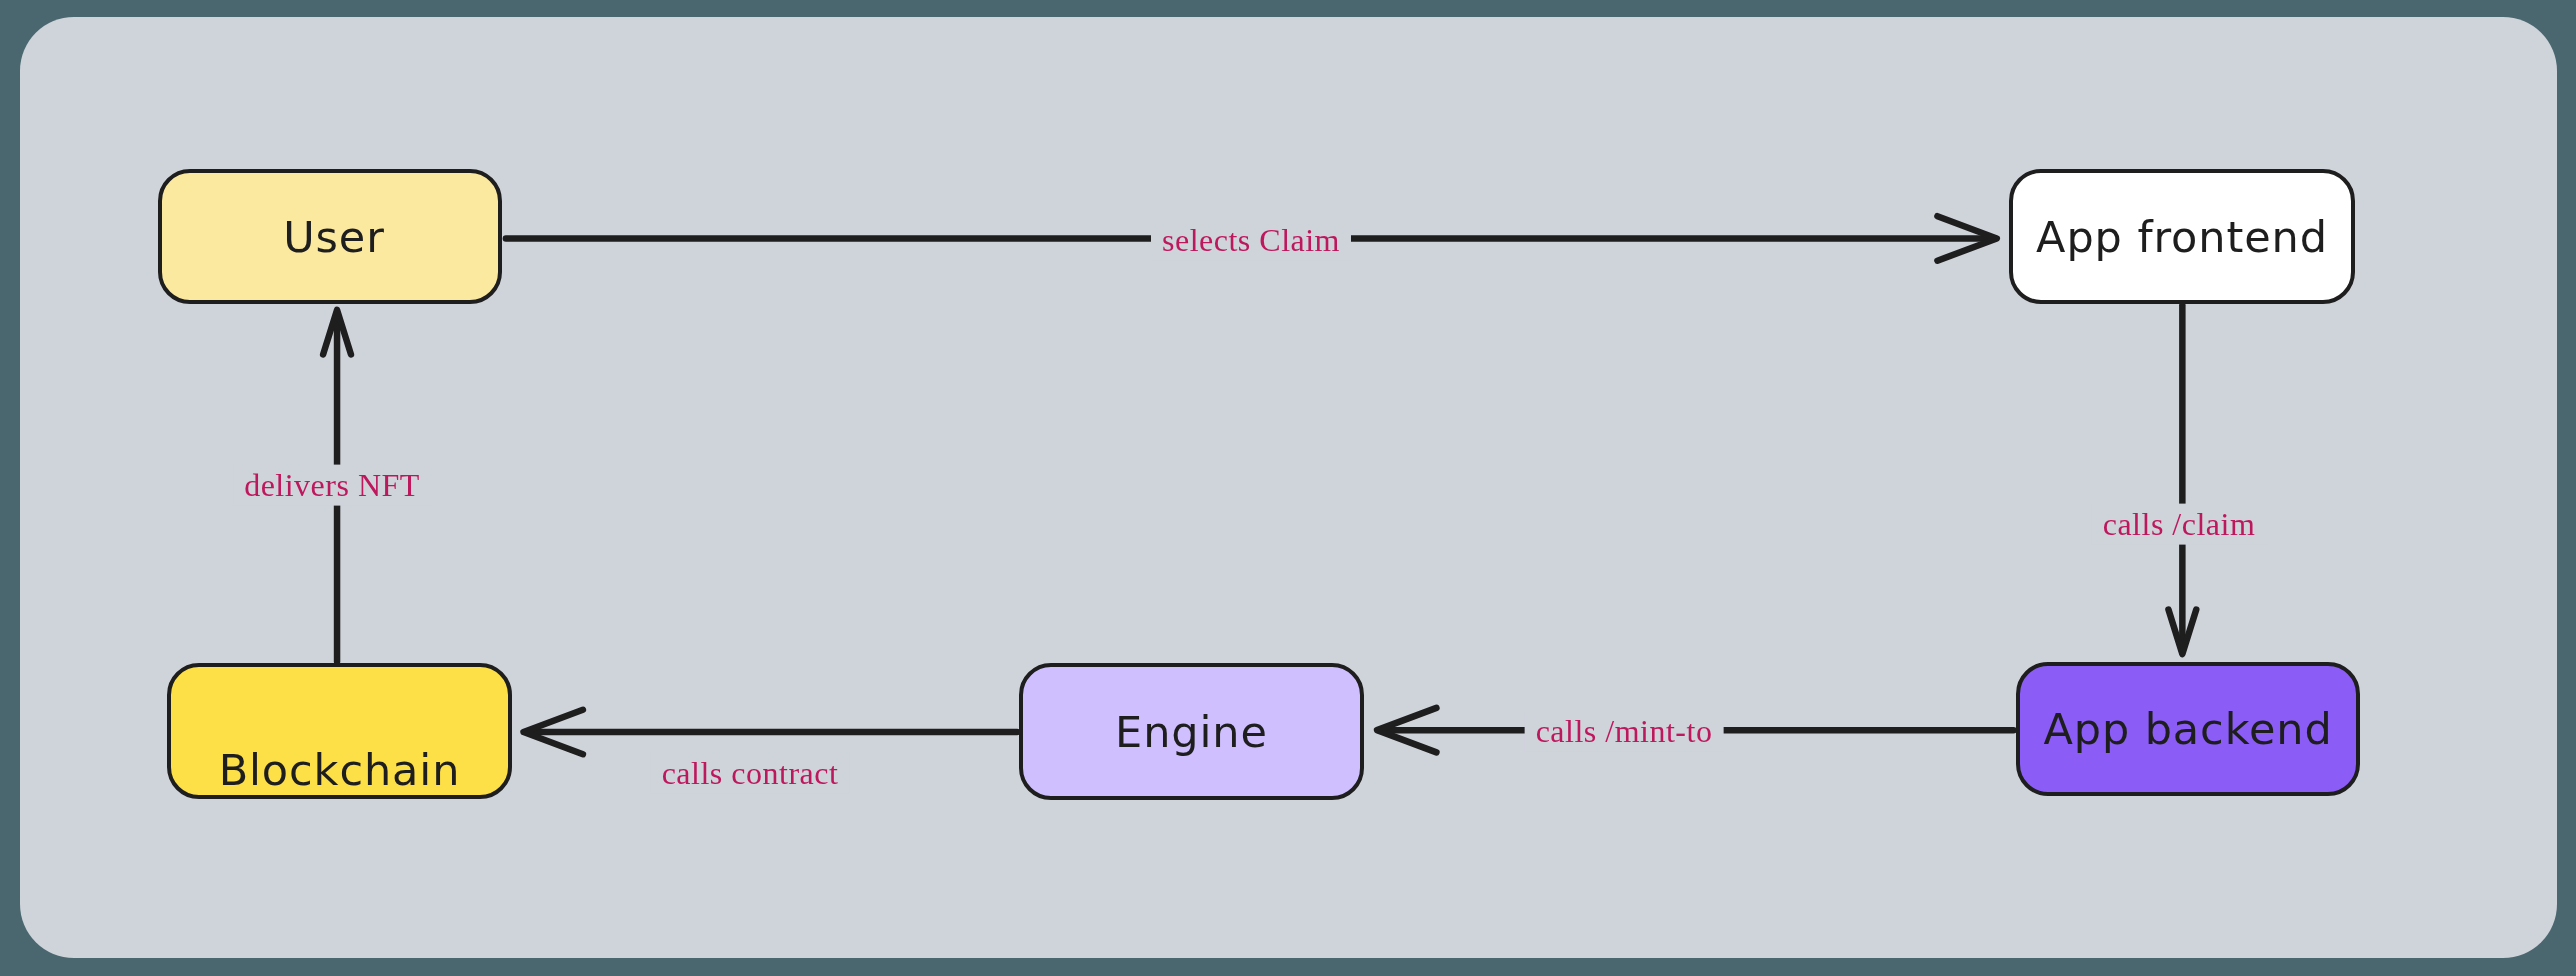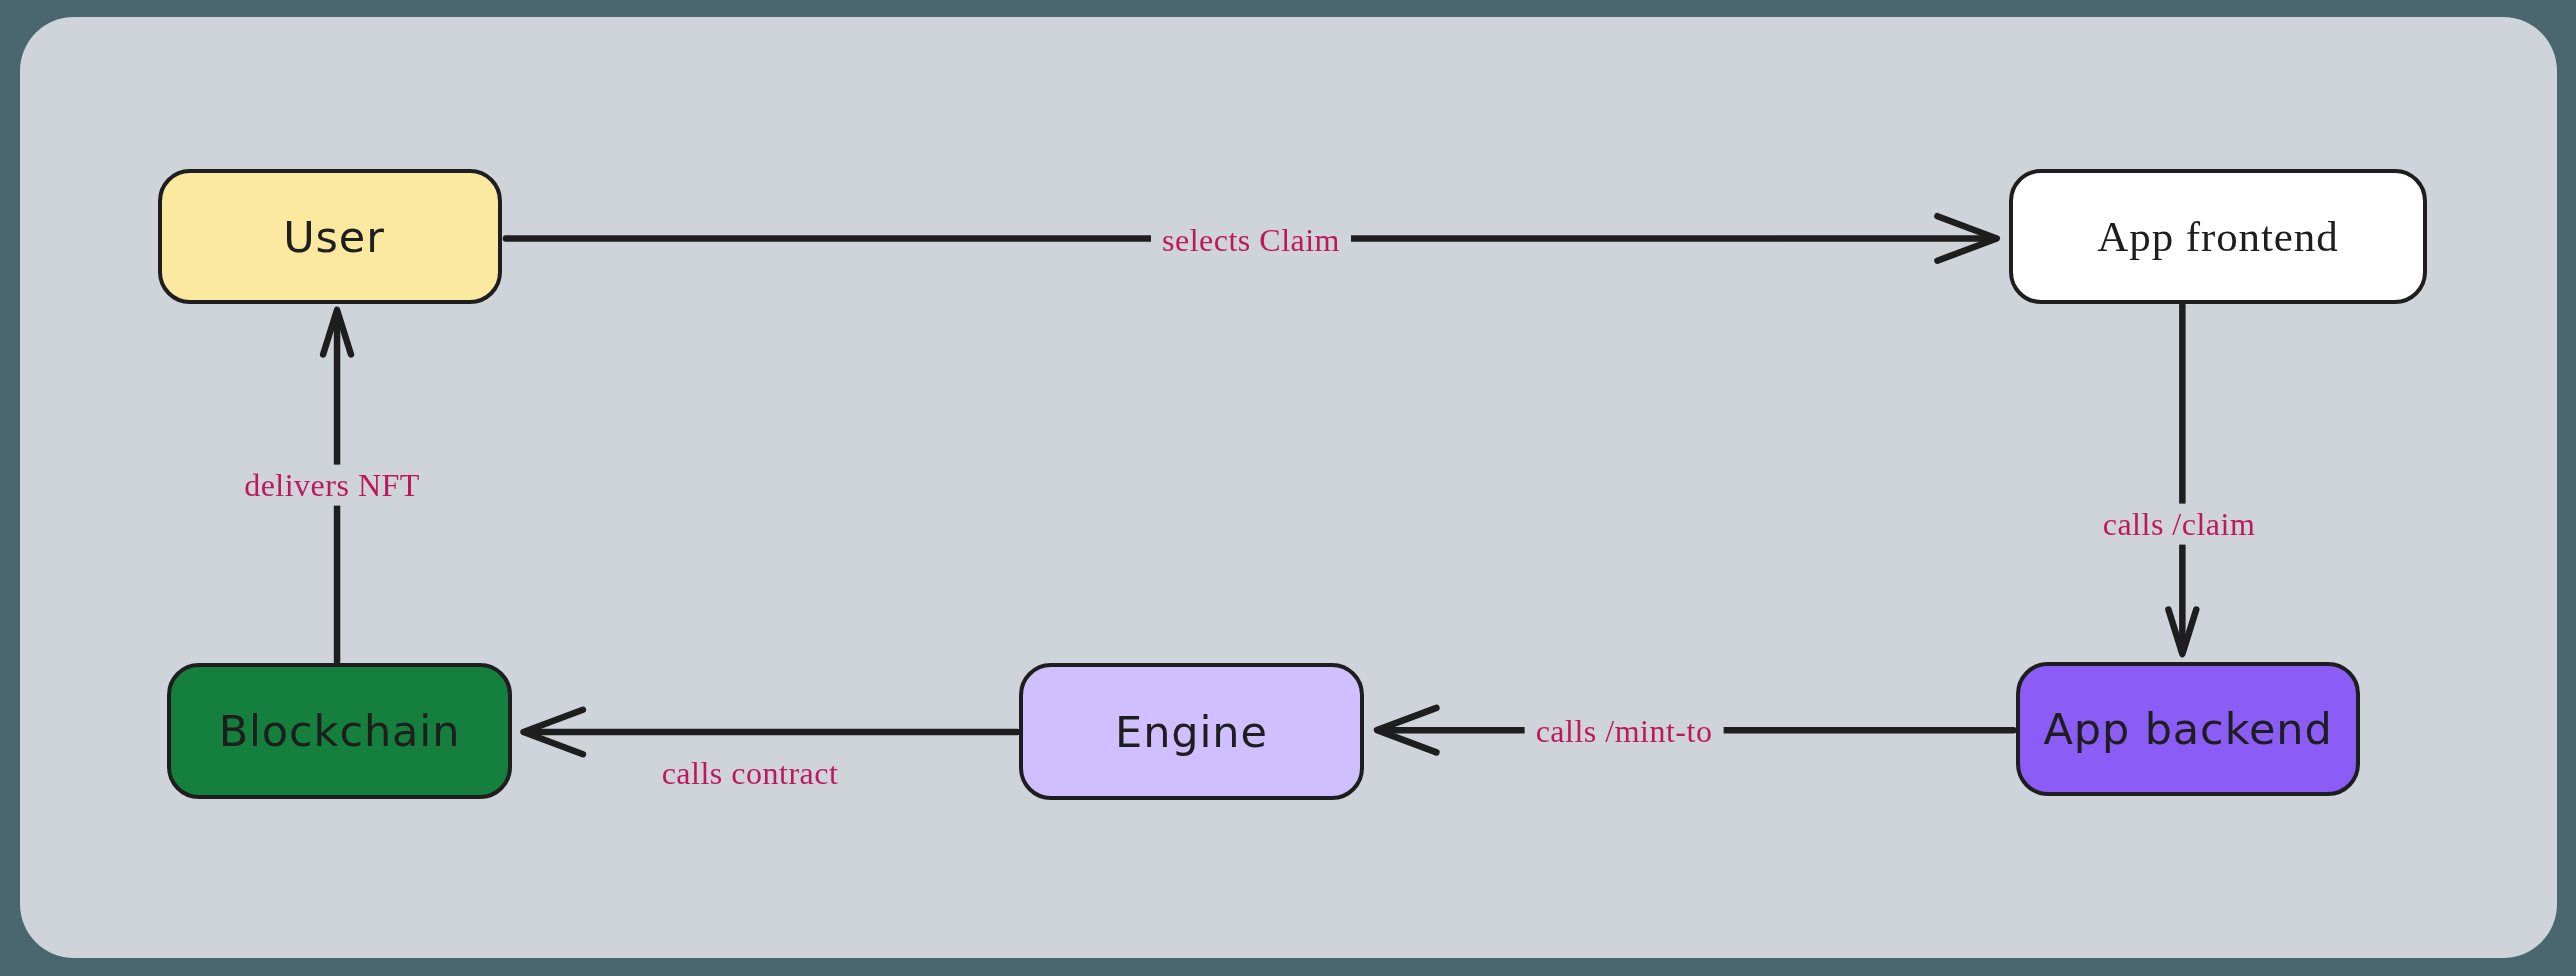--- a/index.html
+++ b/index.html
@@ -41,21 +41,21 @@
     display: flex;
     align-items: center;
     justify-content: center;
     font-size: 43px;
     color: #1e1e1e;
     letter-spacing: 0.9px;
     white-space: nowrap;
     background: #ffffff;
   }
   .node-user       { left: 158px;  top: 169px; width: 344px; height: 135px; }
-  .node-frontend   { left: 2009px; top: 169px; width: 418px; height: 135px; font-family: Liberation Serif, serif; }
+  .node-frontend   { left: 2009px; top: 169px; width: 346px; height: 135px; }
   .node-backend    { left: 2016px; top: 662px; width: 344px; height: 134px; }
   .node-engine     { left: 1019px; top: 663px; width: 345px; height: 137px; }
   .node-blockchain { left: 167px;  top: 663px; width: 345px; height: 136px; }
   .edge-label {
     position: absolute;
     transform: translate(-50%, -50%);
     background: #CFD3DA;
     padding: 1.9px 11px;
     font-size: 32px;
     color: #be185d;
@@ -114,17 +114,17 @@
   </div>
   <div class="node node-frontend" style="background: rgb(255, 255, 255);">
     <span>App frontend</span>
   </div>
   <div class="node node-backend" style="background: #8b5cf6; justify-content: center;">
     <span>App backend</span>
   </div>
   <div class="node node-engine" style="background: rgb(208, 191, 255);">
     <span>Engine</span>
   </div>
-  <div class="node node-blockchain" style="background: #15803d;">
+  <div class="node node-blockchain" style="background: #fde047; align-items: flex-end;">
     <span>Blockchain</span>
   </div>
 </div>
 
 
 </body></html>

